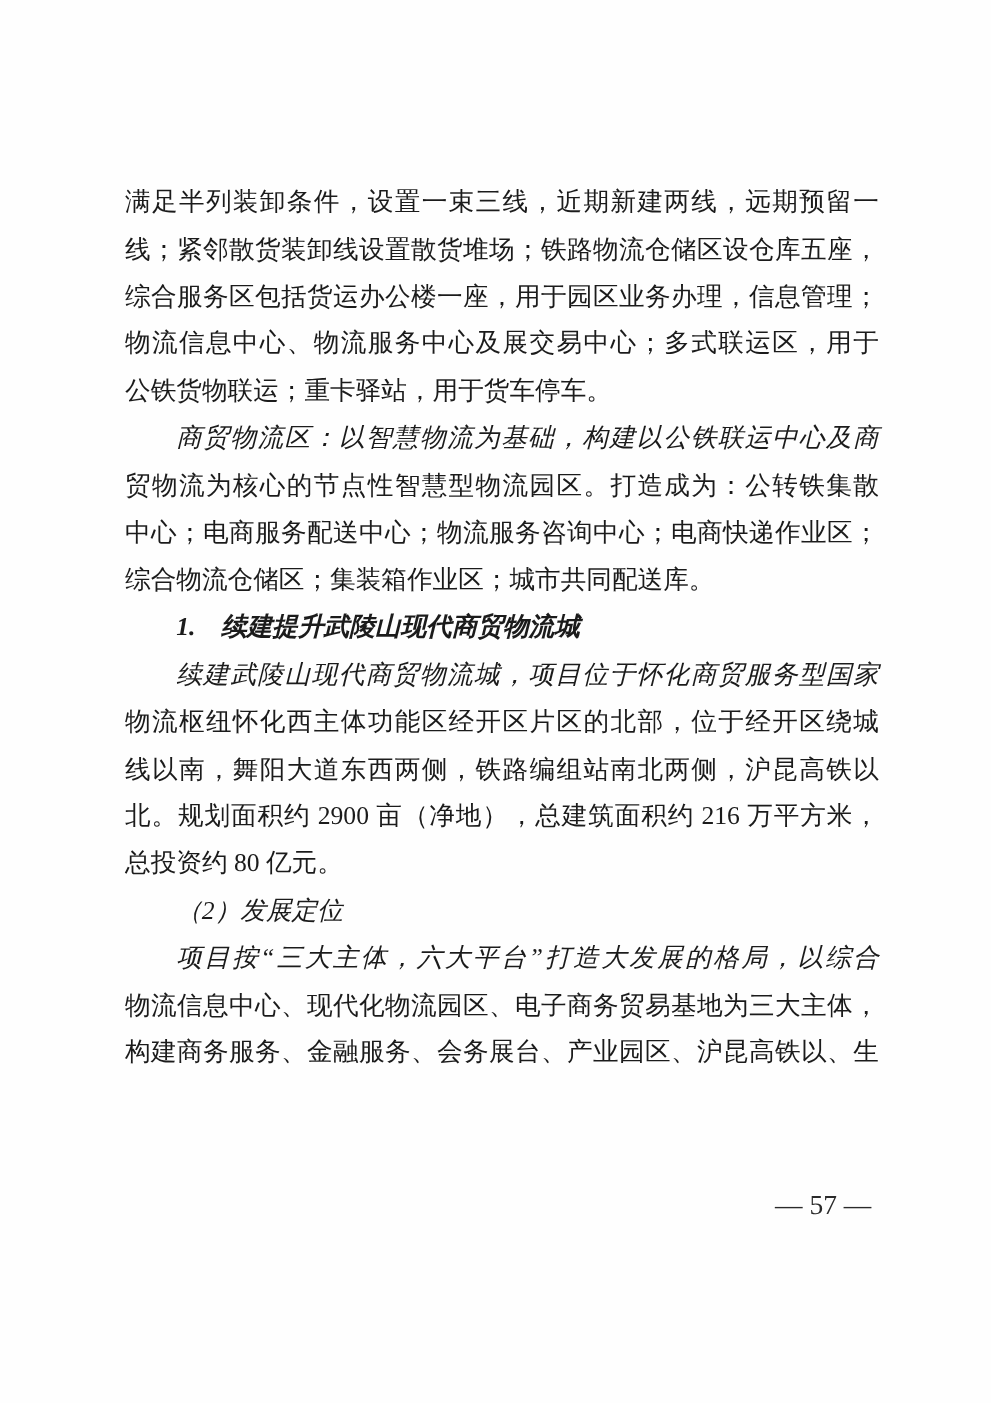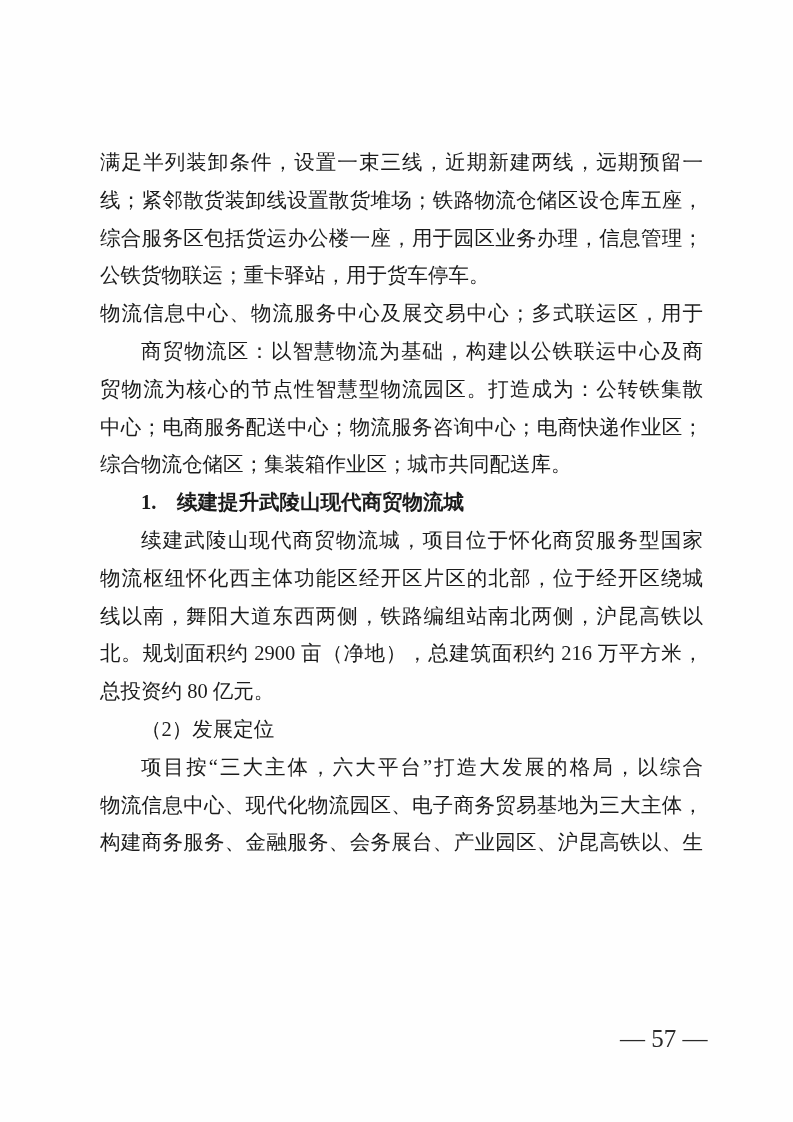--- a/index.html
+++ b/index.html
@@ -31,44 +31,45 @@
     line-height: 37.8px;
     text-align: left;
     color: #1b1b1b;
   }
   .line.justify {
     text-align: justify;
     text-align-last: justify;
   }
   .line.indent {
     padding-left: 2em;
+    font-style: italic;
   }
   .line.bold {
     font-weight: 700;
   }
   .footer {
     position: absolute;
-    top: 1028px;
+    top: 953px;
     left: 620px;
-    font-size: 25px;
+    font-size: 22px;
     line-height: 22px;
     color: #2a2a2a;
     white-space: nowrap;
   }
 </style>
 </head>
 <body>
 
 <div class="page">
   <div class="doc-body" id="doc-body">
       <div class="line justify">满足半列装卸条件，设置一束三线，近期新建两线，远期预留一</div>
       <div class="line justify">线；紧邻散货装卸线设置散货堆场；铁路物流仓储区设仓库五座，</div>
       <div class="line justify">综合服务区包括货运办公楼一座，用于园区业务办理，信息管理；</div>
+      <div class="line justify">物流信息中心、物流服务中心及展交易中心；多式联运区，用于</div>
       <div class="line">公铁货物联运；重卡驿站，用于货车停车。</div>
-      <div class="line justify">物流信息中心、物流服务中心及展交易中心；多式联运区，用于</div>
       <div class="line indent justify">商贸物流区：以智慧物流为基础，构建以公铁联运中心及商</div>
       <div class="line justify">贸物流为核心的节点性智慧型物流园区。打造成为：公转铁集散</div>
       <div class="line justify">中心；电商服务配送中心；物流服务咨询中心；电商快递作业区；</div>
       <div class="line">综合物流仓储区；集装箱作业区；城市共同配送库。</div>
       <div class="line indent bold">1.　续建提升武陵山现代商贸物流城</div>
       <div class="line indent justify">续建武陵山现代商贸物流城，项目位于怀化商贸服务型国家</div>
       <div class="line justify">物流枢纽怀化西主体功能区经开区片区的北部，位于经开区绕城</div>
       <div class="line justify">线以南，舞阳大道东西两侧，铁路编组站南北两侧，沪昆高铁以</div>
       <div class="line justify">北。规划面积约 2900 亩（净地），总建筑面积约 216 万平方米，</div>
       <div class="line">总投资约 80 亿元。</div>

